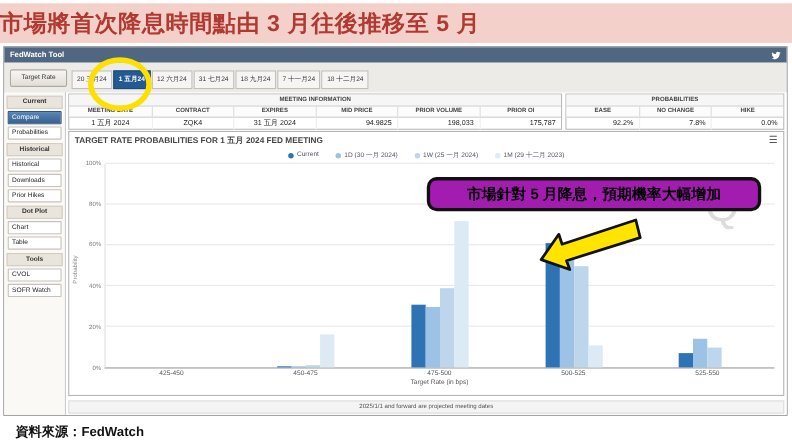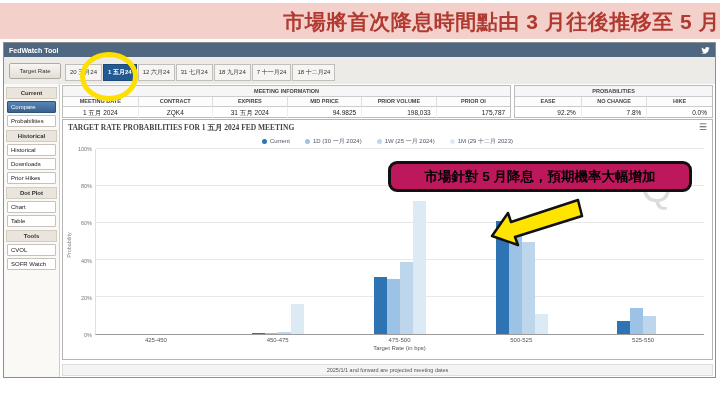--- a/index.html
+++ b/index.html
@@ -1,21 +1,21 @@
 <!DOCTYPE html>
 <html><head>
 <meta charset="utf-8">
 <style>
   html,body{margin:0;padding:0;background:#fff;}
   body{font-family:"Liberation Sans","DejaVu Sans",sans-serif;-webkit-font-smoothing:antialiased;}
   #page{position:relative;width:720px;height:405px;background:#fff;overflow:hidden;}
 
   
   .banner{position:absolute;left:0;top:3px;width:720px;height:36px;background:#f3d0ca;}
-  .banner-title{font-size:21px;font-weight:bold;color:#b03a31;text-align:right;line-height:37px;letter-spacing:.5px;}
+  .banner-title{font-size:21px;font-weight:bold;color:#b03a31;text-align:left;line-height:37px;letter-spacing:.5px;}
 
   
   .window{position:absolute;left:3px;top:42px;width:713px;height:336px;border:1px solid #8e8e8e;background:#fff;box-sizing:border-box;}
   .titlebar{height:14px;background:#4f6780;display:flex;align-items:center;justify-content:space-between;padding:0 5px;}
   .titlebar-title{font-size:7px;font-weight:bold;color:#fff;}
   .twitter{width:9px;height:9px;display:block;cursor:pointer;}
 
   .tabstrip{position:relative;height:27px;background:#edebe7;border-bottom:1px solid #c8c4bd;}
   .target-rate-btn{position:absolute;left:5px;top:6px;width:50px;height:14px;background:linear-gradient(#f8f6f3,#e2ded7);border:1px solid #b0aba2;border-radius:2px;font-size:6px;color:#333;text-align:center;line-height:14px;cursor:pointer;}
   .tabs{position:absolute;left:61px;top:7px;display:flex;gap:1px;}
@@ -42,21 +42,21 @@
   .c3{grid-template-columns:repeat(3,1fr);}
   .ch{height:9px;line-height:9px;font-size:5.5px;font-weight:bold;color:#444;text-align:center;border-bottom:1px solid #ccc;border-left:1px solid #ddd;background:#fcfcfc;overflow:hidden;}
   .ch:first-child{border-left:none;}
   .cv{height:11px;line-height:11px;font-size:6.5px;color:#222;border-left:1px solid #eee;overflow:hidden;}
   .cv:first-child{border-left:none;}
   .cv.center{text-align:center;}
   .cv.num{text-align:right;padding-right:5px;box-sizing:border-box;}
 
   
   .chart-panel{position:absolute;top:35px;left:2px;right:2px;height:241px;border:1px solid #b5b5b5;background:#fff;box-sizing:border-box;}
-  .panel-head{height:15px;display:flex;justify-content:space-between;align-items:center;padding:0 5px;font-family:Liberation Serif, serif;}
+  .panel-head{height:15px;display:flex;justify-content:space-between;align-items:center;padding:0 5px;}
   .panel-title{font-size:7.5px;font-weight:bold;color:#444;}
   .menu-icon{font-size:9px;color:#555;line-height:9px;cursor:pointer;}
   .legend{height:12px;display:flex;justify-content:center;align-items:center;gap:15px;}
   .legend-item{display:flex;align-items:center;gap:3px;}
   .legend-dot{width:5px;height:5px;border-radius:50%;}
   .legend-label{font-size:6px;color:#556;}
 
   .plot-wrap{display:flex;height:186px;margin:2px 8px 0 2px;}
   .yaxis{width:30px;position:relative;}
   .ylabel{position:absolute;left:-9px;top:50%;transform:rotate(-90deg);font-size:5.5px;color:#888;}
@@ -71,21 +71,21 @@
   .xtitle{text-align:center;font-size:6px;color:#555;margin:2px 8px 0 32px;}
 
   .footnote{position:absolute;top:280px;left:2px;right:2px;height:12px;background:#f4f4f4;border:1px solid #ddd;box-sizing:border-box;text-align:center;font-size:5.5px;color:#555;line-height:11px;}
 
   
   .source{position:absolute;left:14px;top:384px;font-size:12px;font-weight:bold;color:#111;}
 
   
   .watermark{position:absolute;left:641px;top:166px;font-size:40px;color:#dcdcdc;z-index:5;font-weight:normal;}
   .arrow-svg{position:absolute;left:0;top:0;z-index:20;pointer-events:none;}
-  .callout{position:absolute;left:388px;top:161px;width:304px;background:#be185d;border:3px solid #101010;border-radius:9px;padding:4px 4px;box-sizing:border-box;text-align:center;z-index:25;}
+  .callout{position:absolute;left:388px;top:161px;width:304px;background:#a21caf;border:3px solid #101010;border-radius:9px;padding:4px 4px;box-sizing:border-box;text-align:center;z-index:25;}
   .callout-line{font-size:13.5px;font-weight:bold;color:#000;line-height:17px;white-space:nowrap;}
   .circle{position:absolute;left:80px;top:52px;width:48px;height:39px;border:5px solid #fee000;border-radius:50%;z-index:30;}
 </style>
 </head>
 <body>
 
 <div id="page">
 
   <div class="banner">
     <div class="banner-title">市場將首次降息時間點由 3 月往後推移至 5 月</div>
@@ -247,20 +247,21 @@
               <div class="xlab">525-550</div>
             </div>
           <div class="xtitle">Target Rate (in bps)</div>
         </div>
 
         <div class="footnote">2025/1/1 and forward are projected meeting dates</div>
       </div>
     </div>
   </div>
 
+  <div class="source">資料來源：FedWatch</div>
 
   <div class="watermark">Q</div>
   <svg class="arrow-svg" width="720" height="405" viewBox="0 0 720 405">
     <polygon points="578,200 511,222 508,213 492,236 518,245 515,237 582,216" fill="#ffe400" stroke="#111111" stroke-width="2.5" stroke-linejoin="round"></polygon>
   </svg>
   <div class="callout">
     <div class="callout-line">市場針對 5 月降息，預期機率大幅增加</div>
   </div>
   <div class="circle"></div>
 

